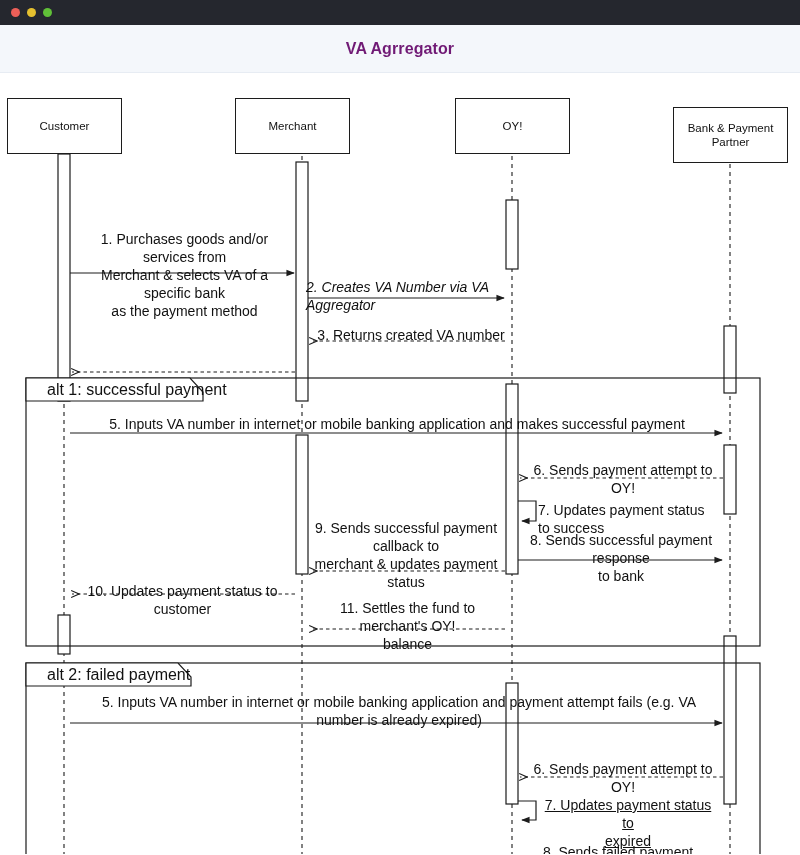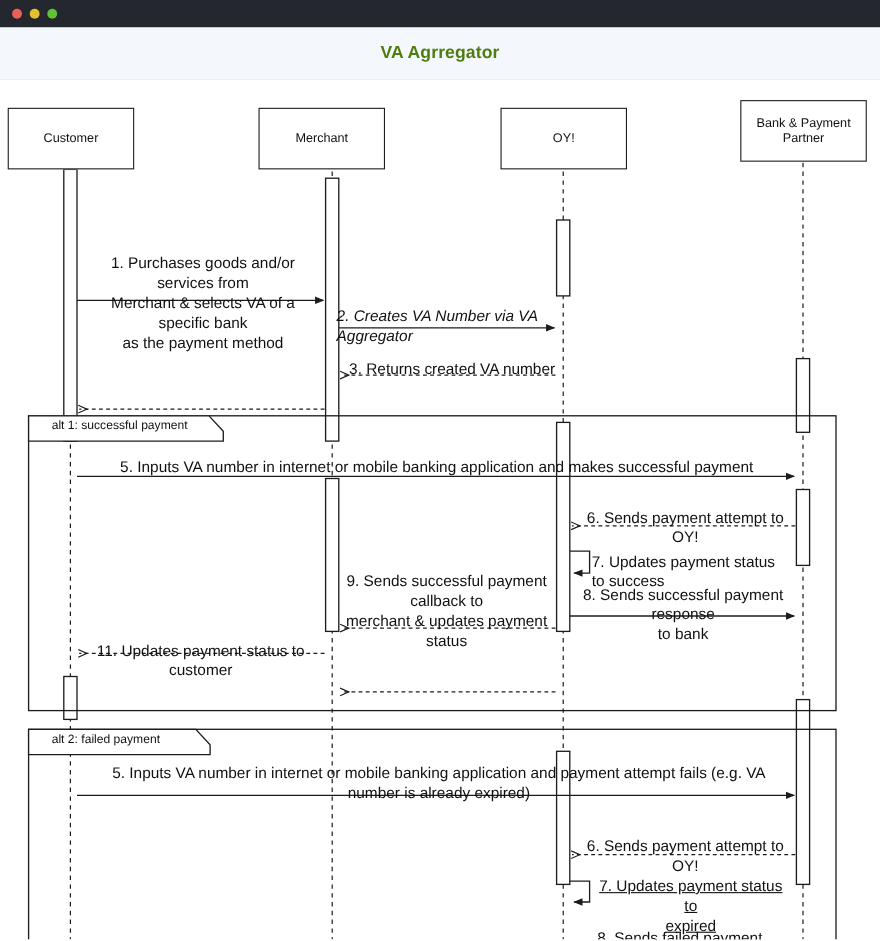--- a/index.html
+++ b/index.html
@@ -48,21 +48,21 @@
     background: #f4f7fb;
     border-bottom: 1px solid #e7ecf3;
     display: flex;
     align-items: center;
     justify-content: center;
     box-sizing: border-box;
   }
   .header-title {
     font-size: 16px;
     font-weight: bold;
-    color: #4d7c0f;
+    color: #701a75;
     letter-spacing: 0.1px;
   }
 
   
   .canvas {
     position: relative;
     width: 800px;
     height: 781px;
     background: #ffffff;
     overflow: hidden;
@@ -92,21 +92,21 @@
   .msg-label {
     position: absolute;
     font-size: 14px;
     color: #111111;
     text-align: center;
     line-height: 1.28;
     white-space: pre-line;
   }
   .frame-label {
     position: absolute;
-    font-size: 11px;
+    font-size: 16px;
     color: #111111;
     white-space: nowrap;
   }
 </style>
 </head>
 <body>
 
 <div class="window">
 
   <div class="titlebar">
@@ -207,21 +207,21 @@
 
     <div class="actor-box" style="left:7px; top:25px;">
       <span>Customer</span>
     </div>
     <div class="actor-box" style="left:235px; top:25px;align-items:center;">
       <span>Merchant</span>
     </div>
     <div class="actor-box" style="left:455px; top:25px;">
       <span>OY!</span>
     </div>
-    <div class="actor-box" style="left:673px; top:18px;">
+    <div class="actor-box" style="left:673px; top:34px;">
       <span style="white-space:pre-line;">Bank &amp; Payment
 Partner</span>
     </div>
 
     <div class="frame-label" style="left:47px; top:308px;">alt 1: successful payment</div>
     <div class="frame-label" style="left:47px; top:593px;">alt 2: failed payment</div>
 
     <div class="msg-label" style="left:77px; top:158px; width:215px;">1. Purchases goods and/or services from
 Merchant &amp; selects VA of a specific bank
 as the payment method</div>
@@ -236,22 +236,24 @@
     <div class="msg-label" style="left:523px; top:389px; width:200px;">6. Sends payment attempt to OY!</div>
 
     <div class="msg-label" style="left:538px; top:429px; width:180px; text-align:left;">7. Updates payment status to success</div>
 
     <div class="msg-label" style="left:521px; top:459px; width:200px;">8. Sends successful payment response
 to bank</div>
 
     <div class="msg-label" style="left:306px; top:447px; width:200px;">9. Sends successful payment callback to
 merchant &amp; updates payment status</div>
 
-    <div class="msg-label" style="left:75px; top:510px; width:215px;">11. Updates payment status to customer</div>
-
+    <div class="msg-label" style="left:75px; top:510px; width:215px;">10. Updates payment status to customer</div>
+
+    <div class="msg-label" style="left:310px; top:527px; width:195px;">11. Settles the fund to merchant's OY!
+balance</div>
 
     <div class="msg-label" style="left:74px; top:621px; width:650px;">5. Inputs VA number in internet or mobile banking application and payment attempt fails (e.g. VA
 number is already expired)</div>
 
     <div class="msg-label" style="left:523px; top:688px; width:200px;">6. Sends payment attempt to OY!</div>
 
     <div class="msg-label" style="left:538px; top:724px; width:180px;text-decoration:underline;">7. Updates payment status to
 expired</div>
 
     <div class="msg-label" style="left:513px; top:771px; width:210px;">8. Sends failed payment response to bank</div>

